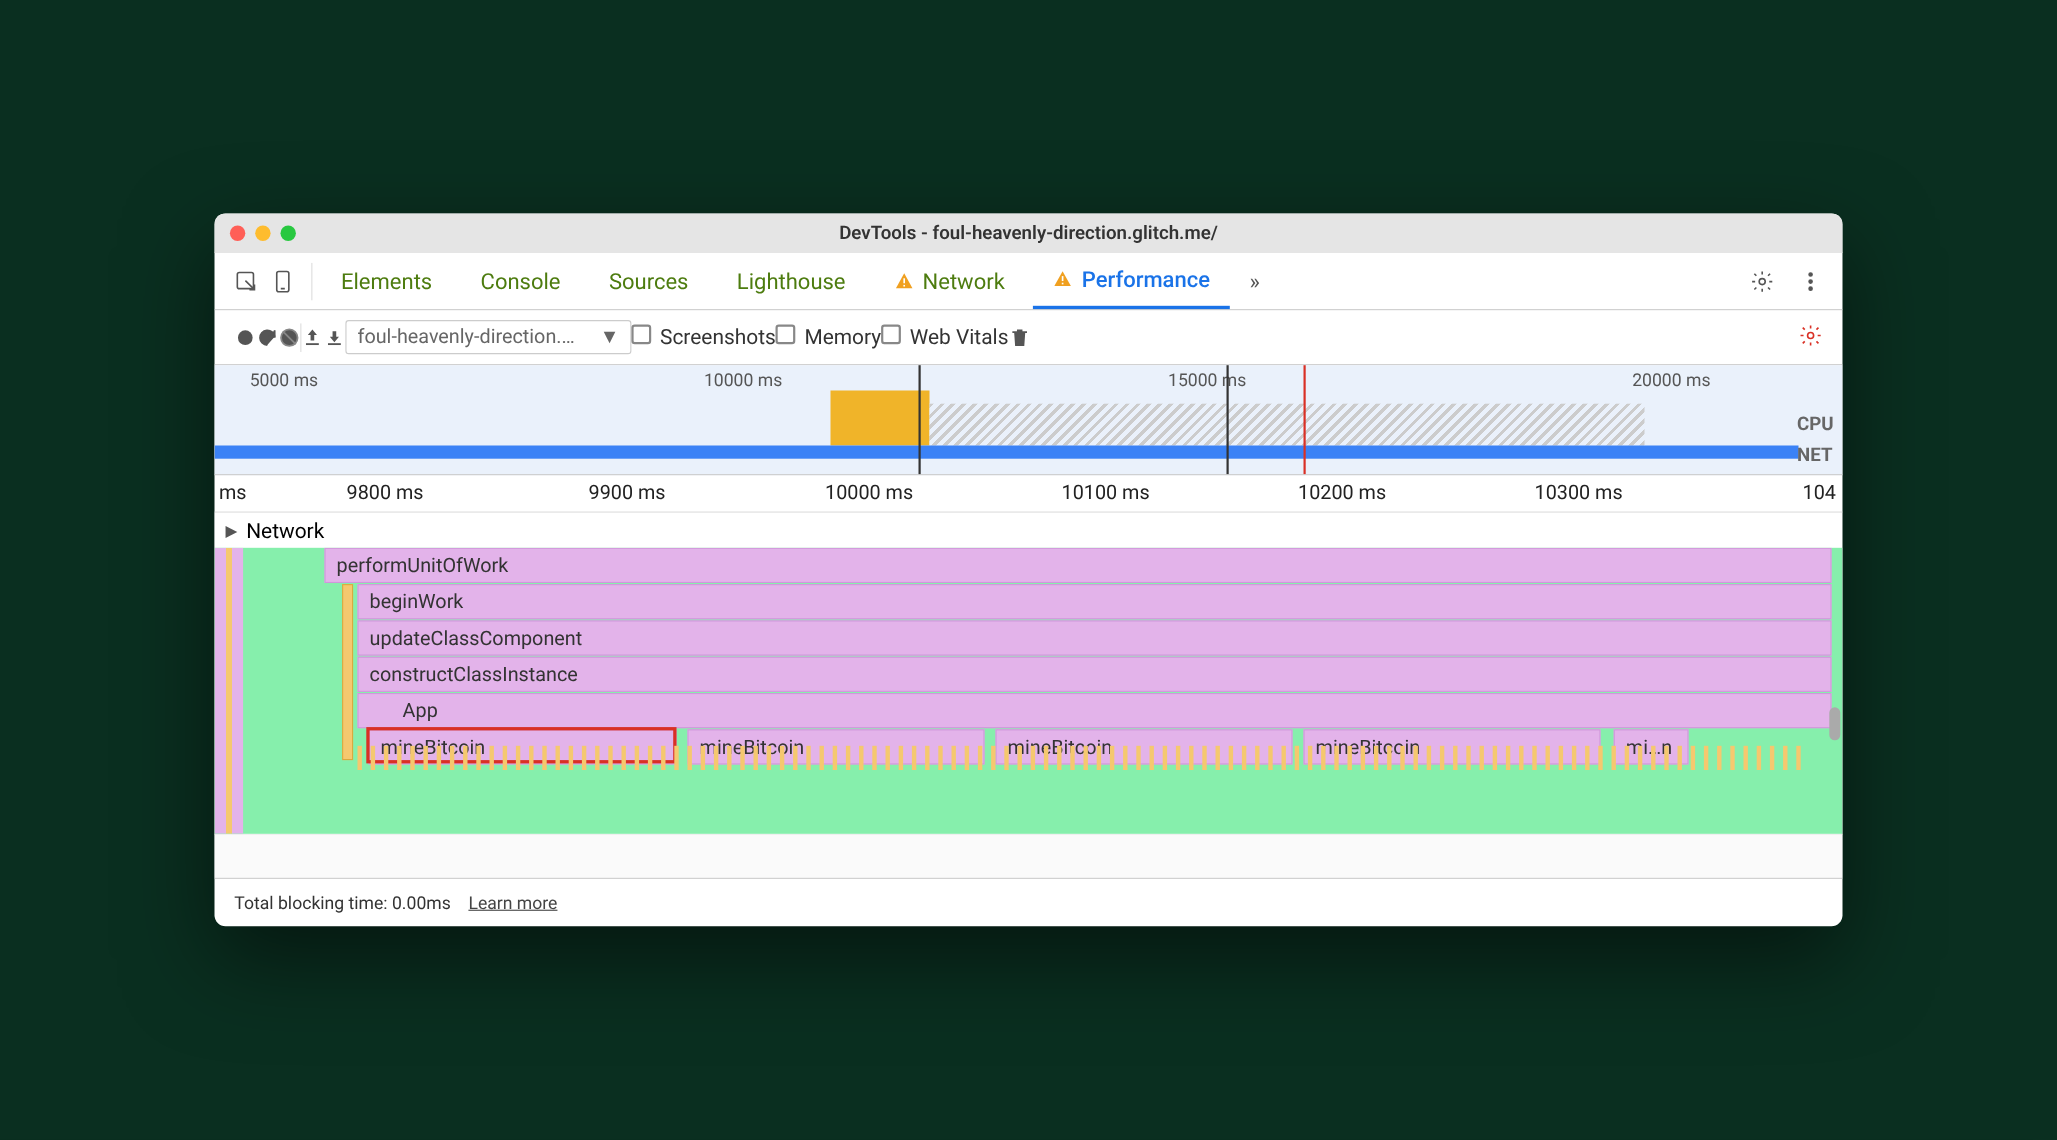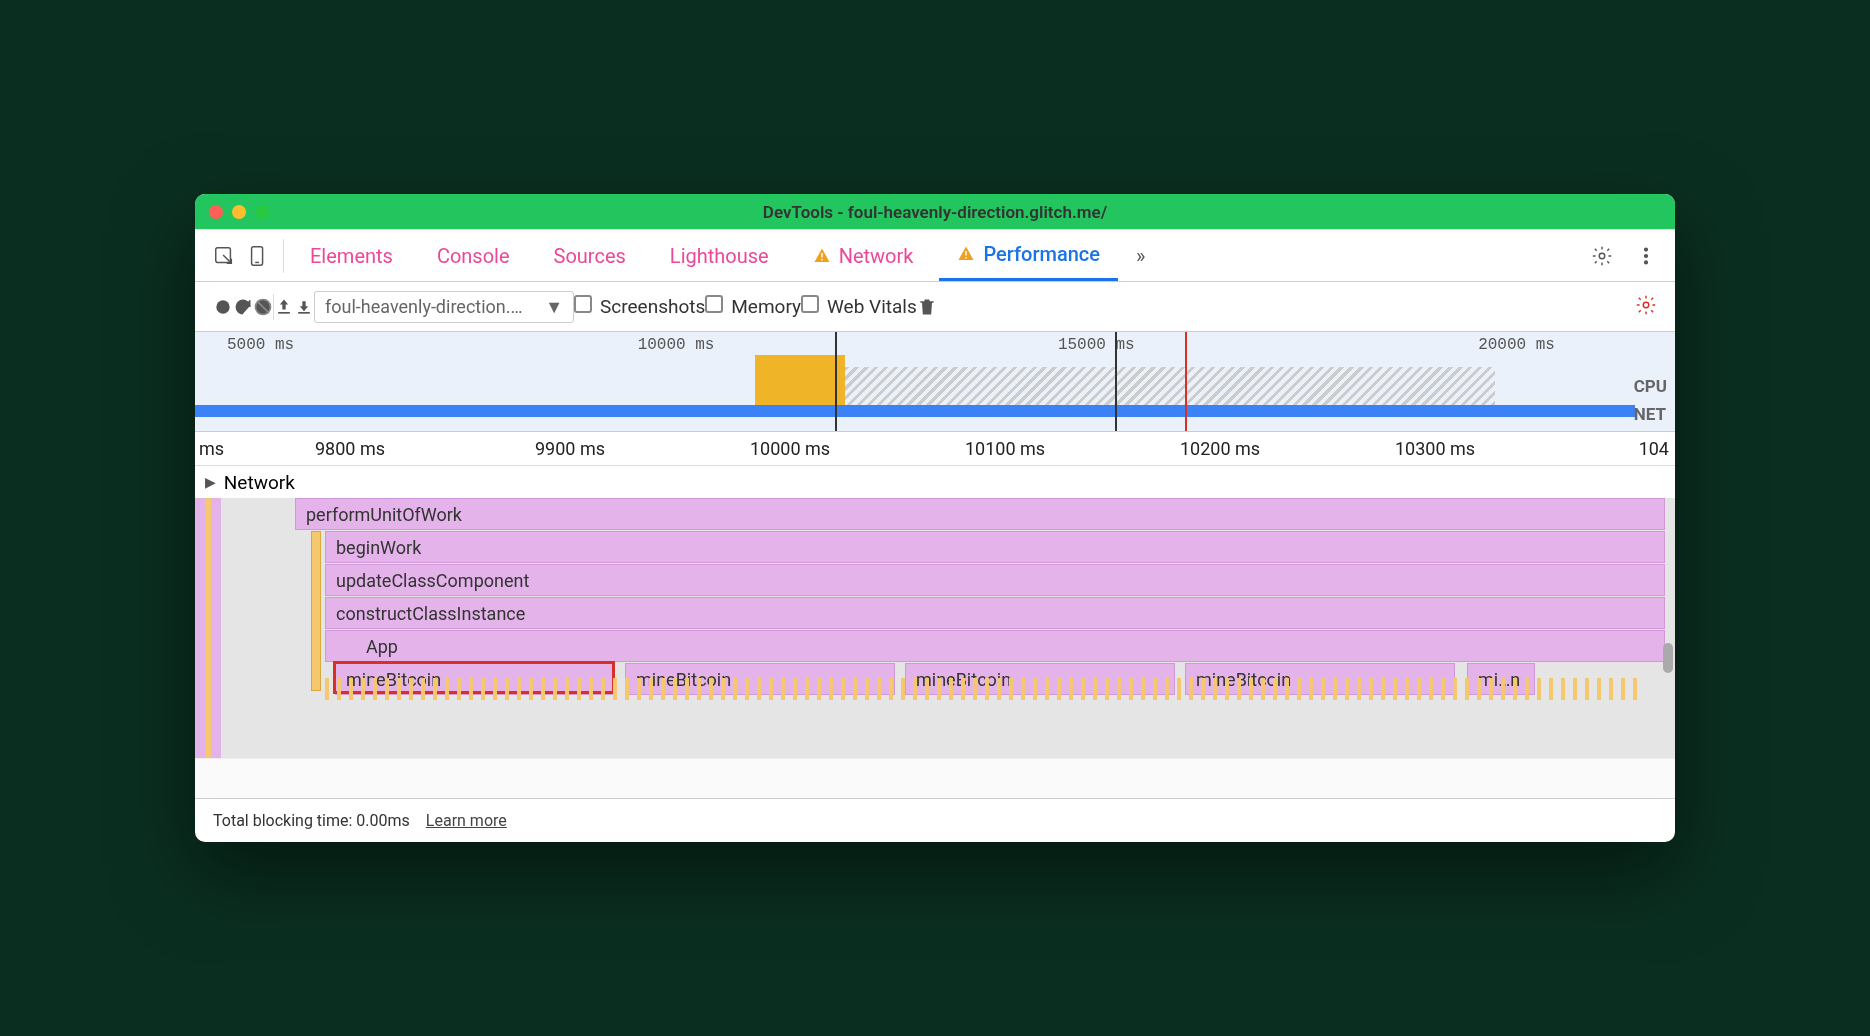--- a/index.html
+++ b/index.html
@@ -17,21 +17,21 @@
     background: #fff;
     border-radius: 10px;
     box-shadow: 0 30px 80px rgba(0,0,0,0.5);
     overflow: hidden;
   }
   .titlebar {
     height: 36px;
     display: flex;
     align-items: center;
     padding: 0 14px;
-    background: #22c55e;
+    background: #e5e5e5;
     border-bottom: 1px solid #e5e5e5;
     position: relative;
   }
   .traffic-lights { display: flex; gap: 9px; }
   .light { width: 14px; height: 14px; border-radius: 50%; }
   .light.red { background: #ff5f57; }
   .light.yellow { background: #febc2e; }
   .light.green { background: #28c840; }
   .title-text {
     position: absolute; left: 50%; transform: translateX(-50%);
@@ -39,21 +39,21 @@
   }
   .tabs {
     display: flex; align-items: center;
     height: 52px; padding: 0 18px; border-bottom: 1px solid #ccc;
     gap: 8px;
   }
   .device-icons { display:flex; gap:12px; align-items:center; padding-right:14px; border-right:1px solid #ddd; height:34px;}
   .icon-svg { width:22px; height:22px; stroke:#555; fill:none; stroke-width:1.6; }
   .tab {
     padding: 0 18px; height:100%; display:flex; align-items:center;
-    font-size: 20px; color:#ec4899; gap:8px;
+    font-size: 20px; color:#4d7c0f; gap:8px;
   }
   .tab.active { border-bottom: 3px solid #1a73e8; color:#1a73e8; font-weight:500;}
   .chevrons { font-size:20px; color:#555; padding:0 10px;}
   .right-controls { margin-left:auto; display:flex; gap:22px; align-items:center;}
   .warn-icon { width:18px; height:18px; }
   .toolbar {
     display:flex; align-items:center; height:50px; padding:0 18px;
     border-bottom:1px solid #ccc; 
   }
   .tb-icon { width:20px; height:20px; fill:#555; }
@@ -63,21 +63,21 @@
     border:1px solid #ccc; border-radius:3px; font-size:18px; color:#666;
     min-width:260px; white-space:nowrap; overflow:hidden;
   }
   .checkbox-group { display:flex; align-items:flex-start; gap:8px; font-size:19px; color:#333;}
   .checkbox { width:18px; height:18px; border:2px solid #888; border-radius:3px; }
   .gear-red svg { stroke:#d93025; }
 
   .overview {
     height:100px; background:#eaf1fb; position:relative; border-bottom:1px solid #ccc;
   }
-  .overview-ticks { display:flex; justify-content:space-between; padding:4px 120px 0 32px; font-size:16px; color:#555;font-family:Liberation Mono, monospace;}
+  .overview-ticks { display:flex; justify-content:space-between; padding:4px 120px 0 32px; font-size:16px; color:#555;}
   .cpu-net-labels { position:absolute; right:8px; top:44px; display:flex; flex-direction:column; gap:8px; font-size:17px; font-weight:700; color:#666;}
   .overview-baseline { position:absolute; bottom:14px; left:0; right:40px; height:12px; background:#3b82f6;}
   .overview-activity {
     position:absolute; bottom:26px; left:560px; width:90px; height:50px;
     background:#f0b429;
   }
   .overview-hatch {
     position:absolute; bottom:26px; left:650px; right:180px; height:38px;
     background: repeating-linear-gradient(135deg, #ccc 0, #ccc 3px, #eaf1fb 3px, #eaf1fb 7px);
   }
@@ -89,21 +89,21 @@
     font-size:18px; color:#222; position:relative;
   }
   .ruler-tick { position:absolute; }
   .network-row {
     display:flex; align-items:center; height:32px; padding-left:10px; gap:8px;
     font-size:19px; background:#fff; width:200px;
   }
   .disclosure { font-size:14px; color:#555; }
 
   .flame {
-    position:relative; height:260px; background:#e5e5e5; overflow:hidden;
+    position:relative; height:260px; background:#86efac; overflow:hidden;
   }
   .flame-row {
     position:absolute; height:32px; background:#e3b3ea;
     border:1px solid #d097db; font-size:18px; color:#333;
     padding-left:10px; display:flex; align-items:center; overflow:hidden;
     white-space:nowrap;
   }
   .flame-row.orange { background:#f5c86f; border-color:#d9a93f; width:10px; padding:0;}
   .highlight-box { position:absolute; border:3px solid #d93025; }
   .ticks-area {

